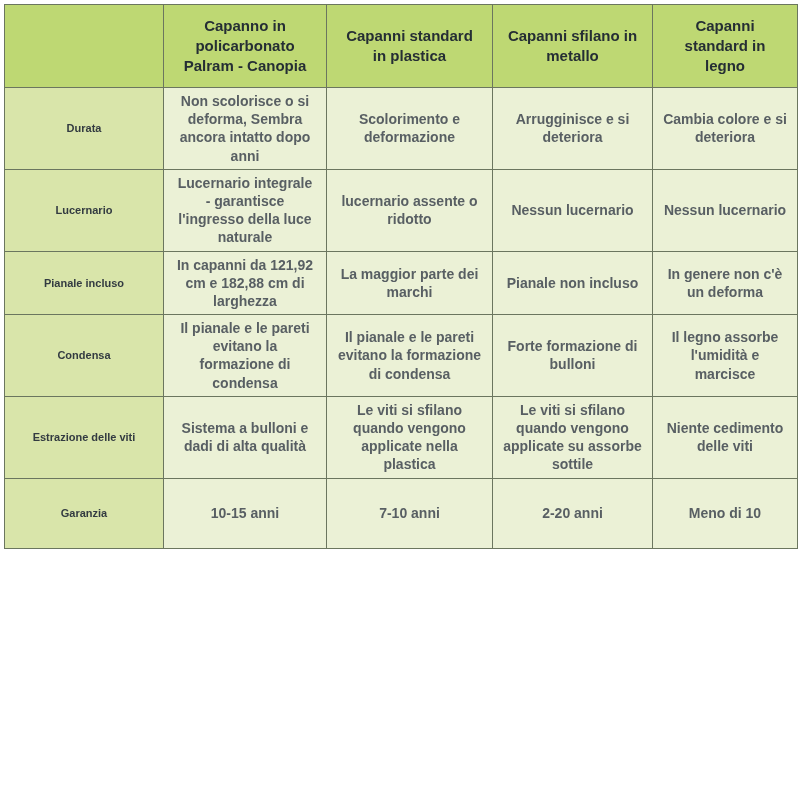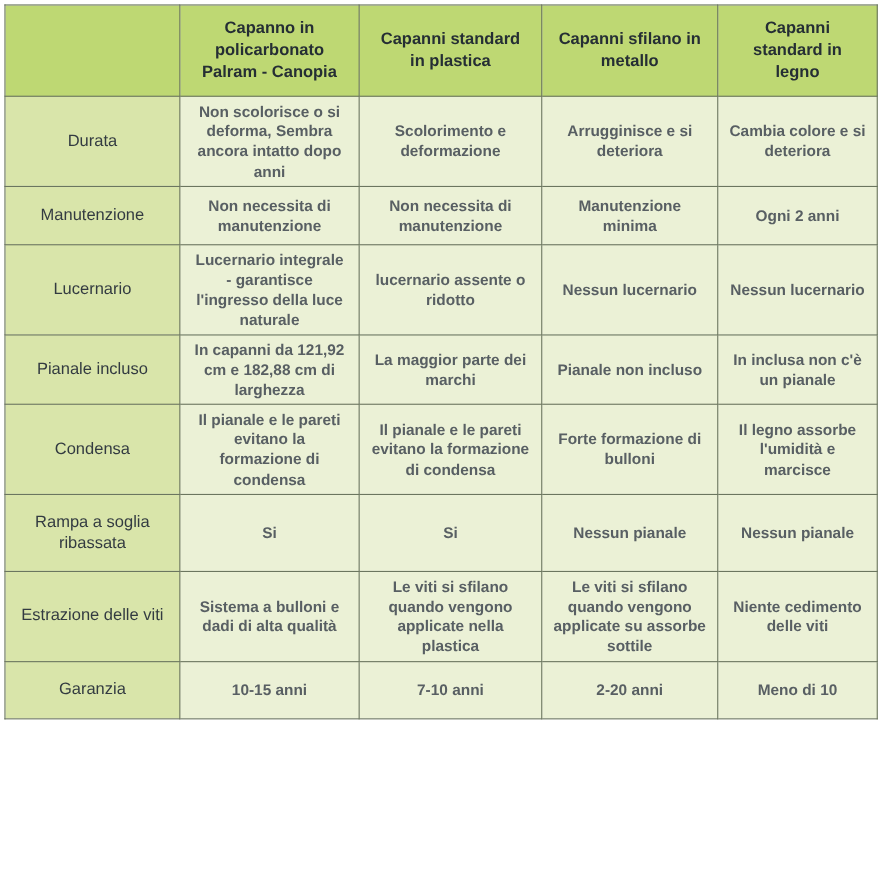--- a/index.html
+++ b/index.html
@@ -37,22 +37,22 @@
     font-size:15px;
     font-weight:600;
     line-height:1.35;
     height:83px;
     padding:4px 14px;
   }
   thead th.corner{background:var(--header-bg);}
   tbody th.row-label{
     background:var(--label-bg);
     color:var(--label-text);
-    font-size:15px;
-    font-weight:400;
+    font-size:11px;
+    font-weight:700;
     line-height:1.3;
   }
   tbody td.cell{
     background:var(--cell-bg);
     color:var(--cell-text);
     font-size:14px;
     font-weight:700;
     line-height:1.3;
   }
   
@@ -92,53 +92,39 @@
     </thead>
     <tbody>
         <tr>
           <th class="row-label">Durata</th>
           <td class="cell">Non scolorisce o si deforma, Sembra ancora intatto dopo anni</td>
           <td class="cell">Scolorimento e deformazione</td>
           <td class="cell">Arrugginisce e si deteriora</td>
           <td class="cell">Cambia colore e si deteriora</td>
         </tr>
         <tr>
-          <th class="row-label">Manutenzione</th>
-          <td class="cell">Non necessita di manutenzione</td>
-          <td class="cell">Non necessita di manutenzione</td>
-          <td class="cell">Manutenzione minima</td>
-          <td class="cell">Ogni 2 anni</td>
-        </tr>
-        <tr>
           <th class="row-label">Lucernario</th>
           <td class="cell">Lucernario integrale - garantisce l'ingresso della luce naturale</td>
           <td class="cell">lucernario assente o ridotto</td>
           <td class="cell">Nessun lucernario</td>
           <td class="cell">Nessun lucernario</td>
         </tr>
         <tr>
           <th class="row-label">Pianale incluso</th>
           <td class="cell">In capanni da 121,92 cm e 182,88 cm di larghezza</td>
           <td class="cell">La maggior parte dei marchi</td>
           <td class="cell">Pianale non incluso</td>
-          <td class="cell">In inclusa non c'è un pianale</td>
+          <td class="cell">In genere non c'è un deforma</td>
         </tr>
         <tr>
           <th class="row-label">Condensa</th>
           <td class="cell">Il pianale e le pareti evitano la formazione di condensa</td>
           <td class="cell">Il pianale e le pareti evitano la formazione di condensa</td>
           <td class="cell">Forte formazione di bulloni</td>
           <td class="cell">Il legno assorbe l'umidità e marcisce</td>
-        </tr>
-        <tr>
-          <th class="row-label">Rampa a soglia ribassata</th>
-          <td class="cell">Si</td>
-          <td class="cell">Si</td>
-          <td class="cell">Nessun pianale</td>
-          <td class="cell">Nessun pianale</td>
         </tr>
         <tr>
           <th class="row-label">Estrazione delle viti</th>
           <td class="cell">Sistema a bulloni e dadi di alta qualità</td>
           <td class="cell">Le viti si sfilano quando vengono applicate nella plastica</td>
           <td class="cell">Le viti si sfilano quando vengono applicate su assorbe sottile</td>
           <td class="cell">Niente cedimento delle viti</td>
         </tr>
         <tr>
           <th class="row-label">Garanzia</th>

